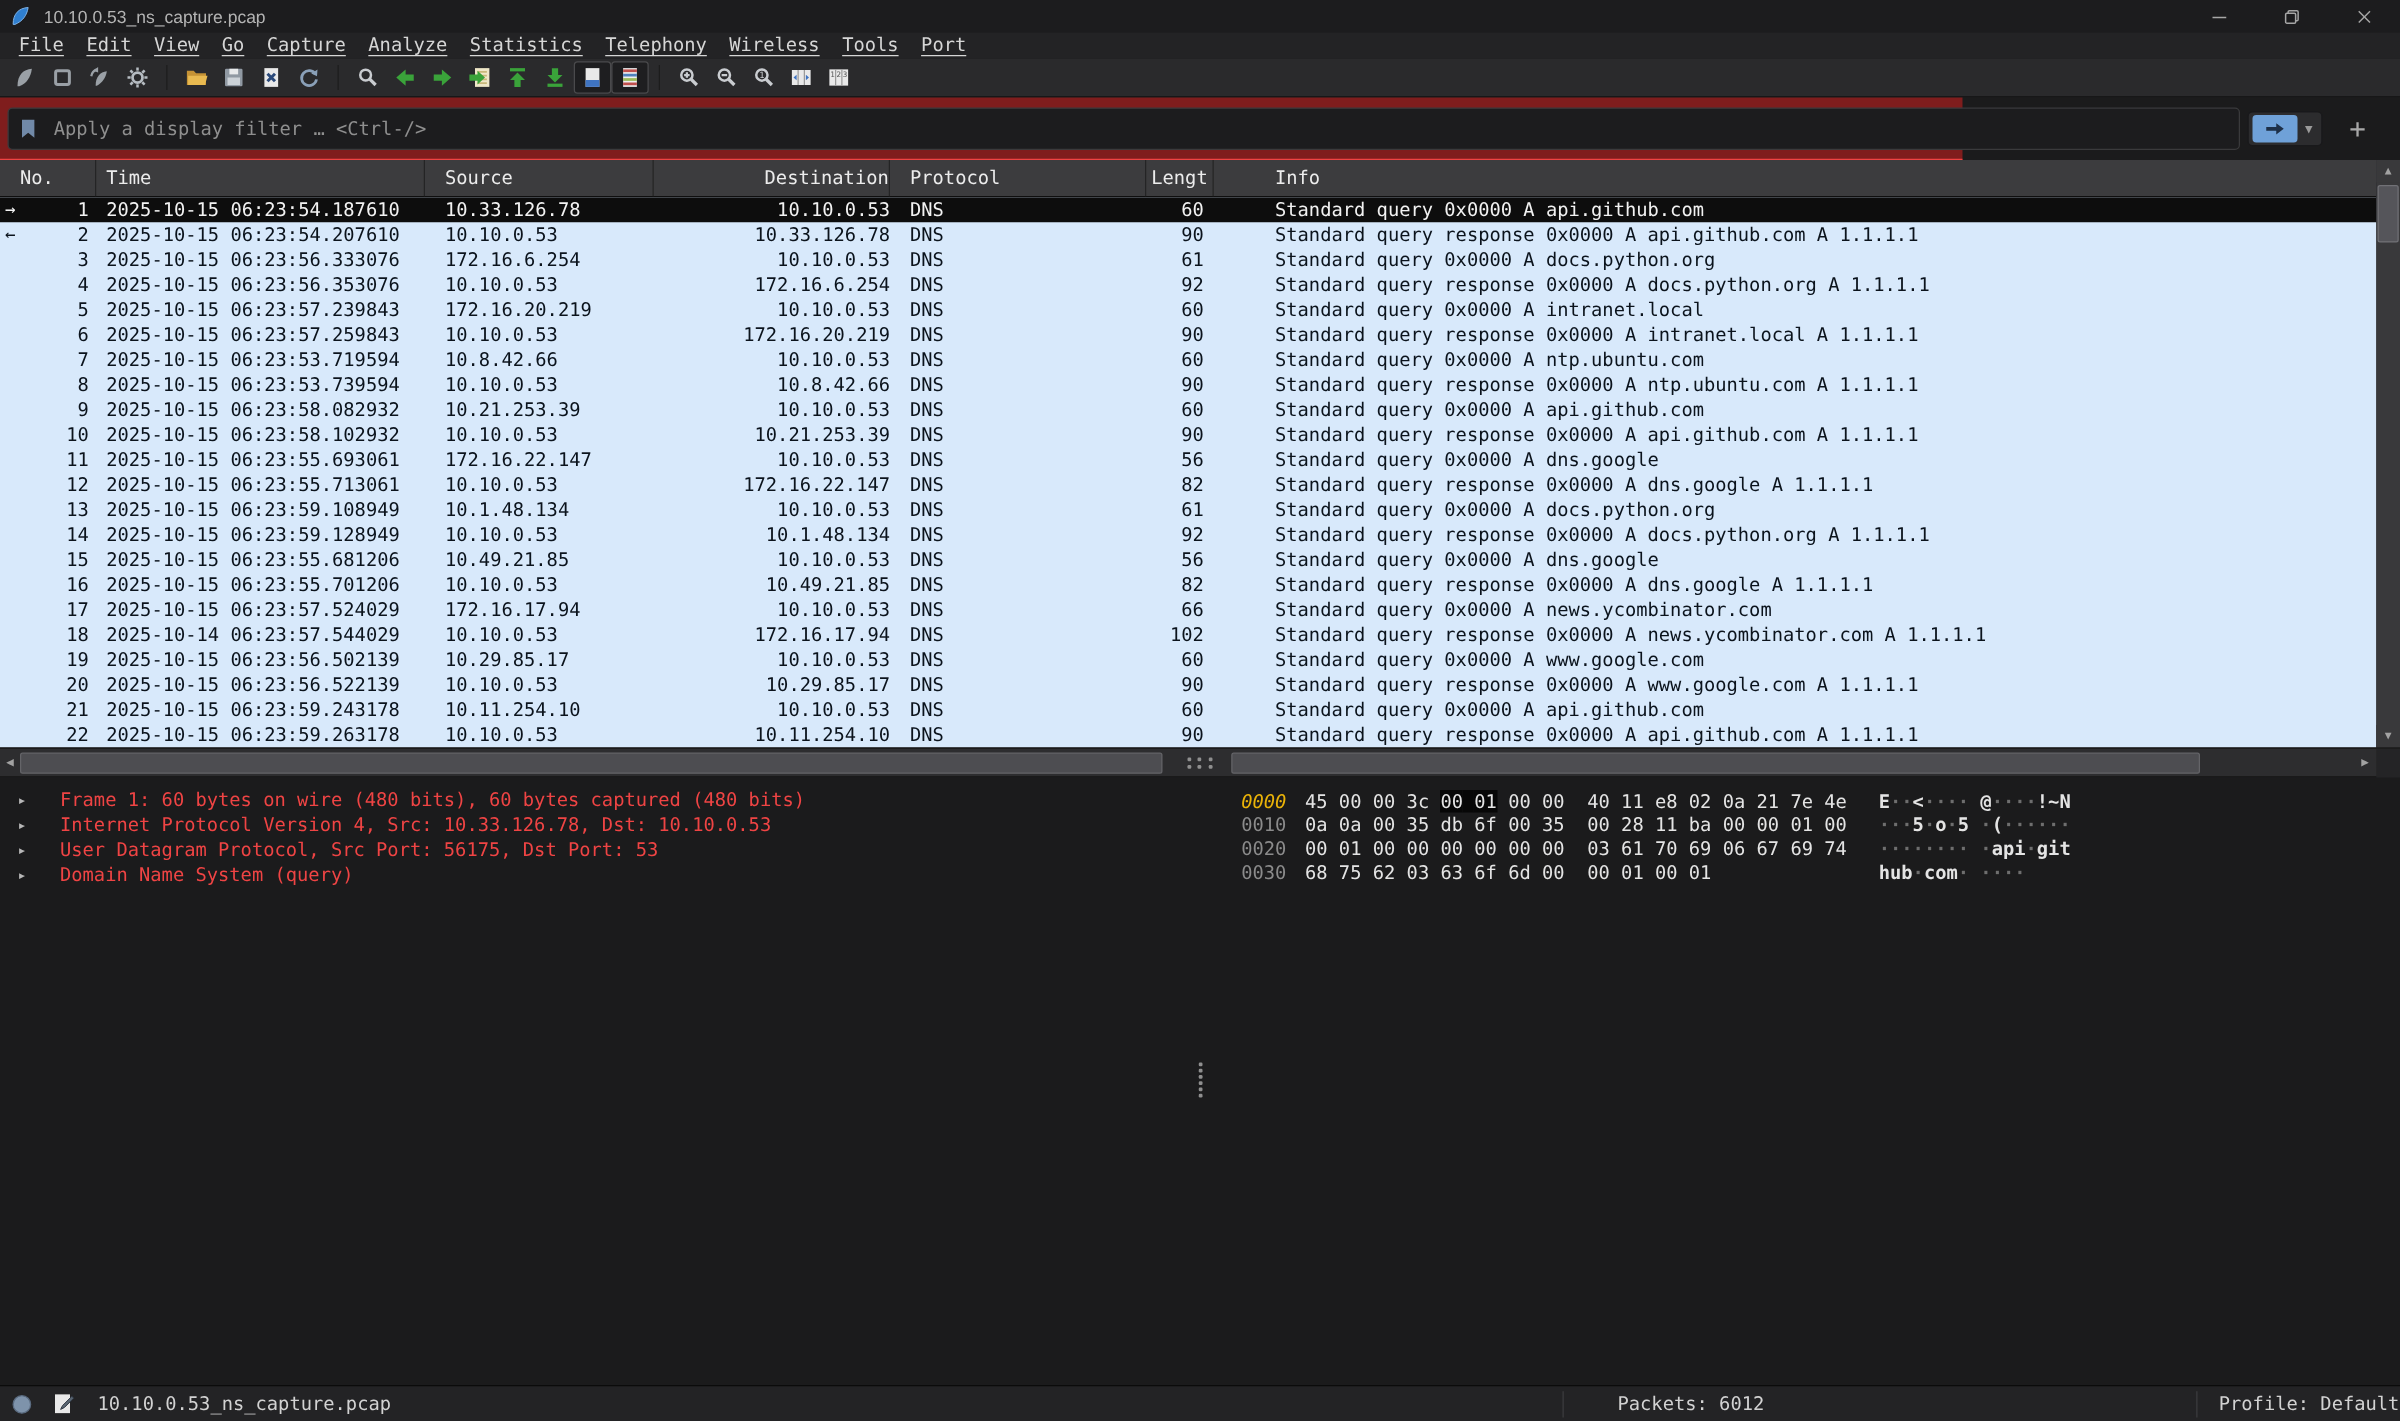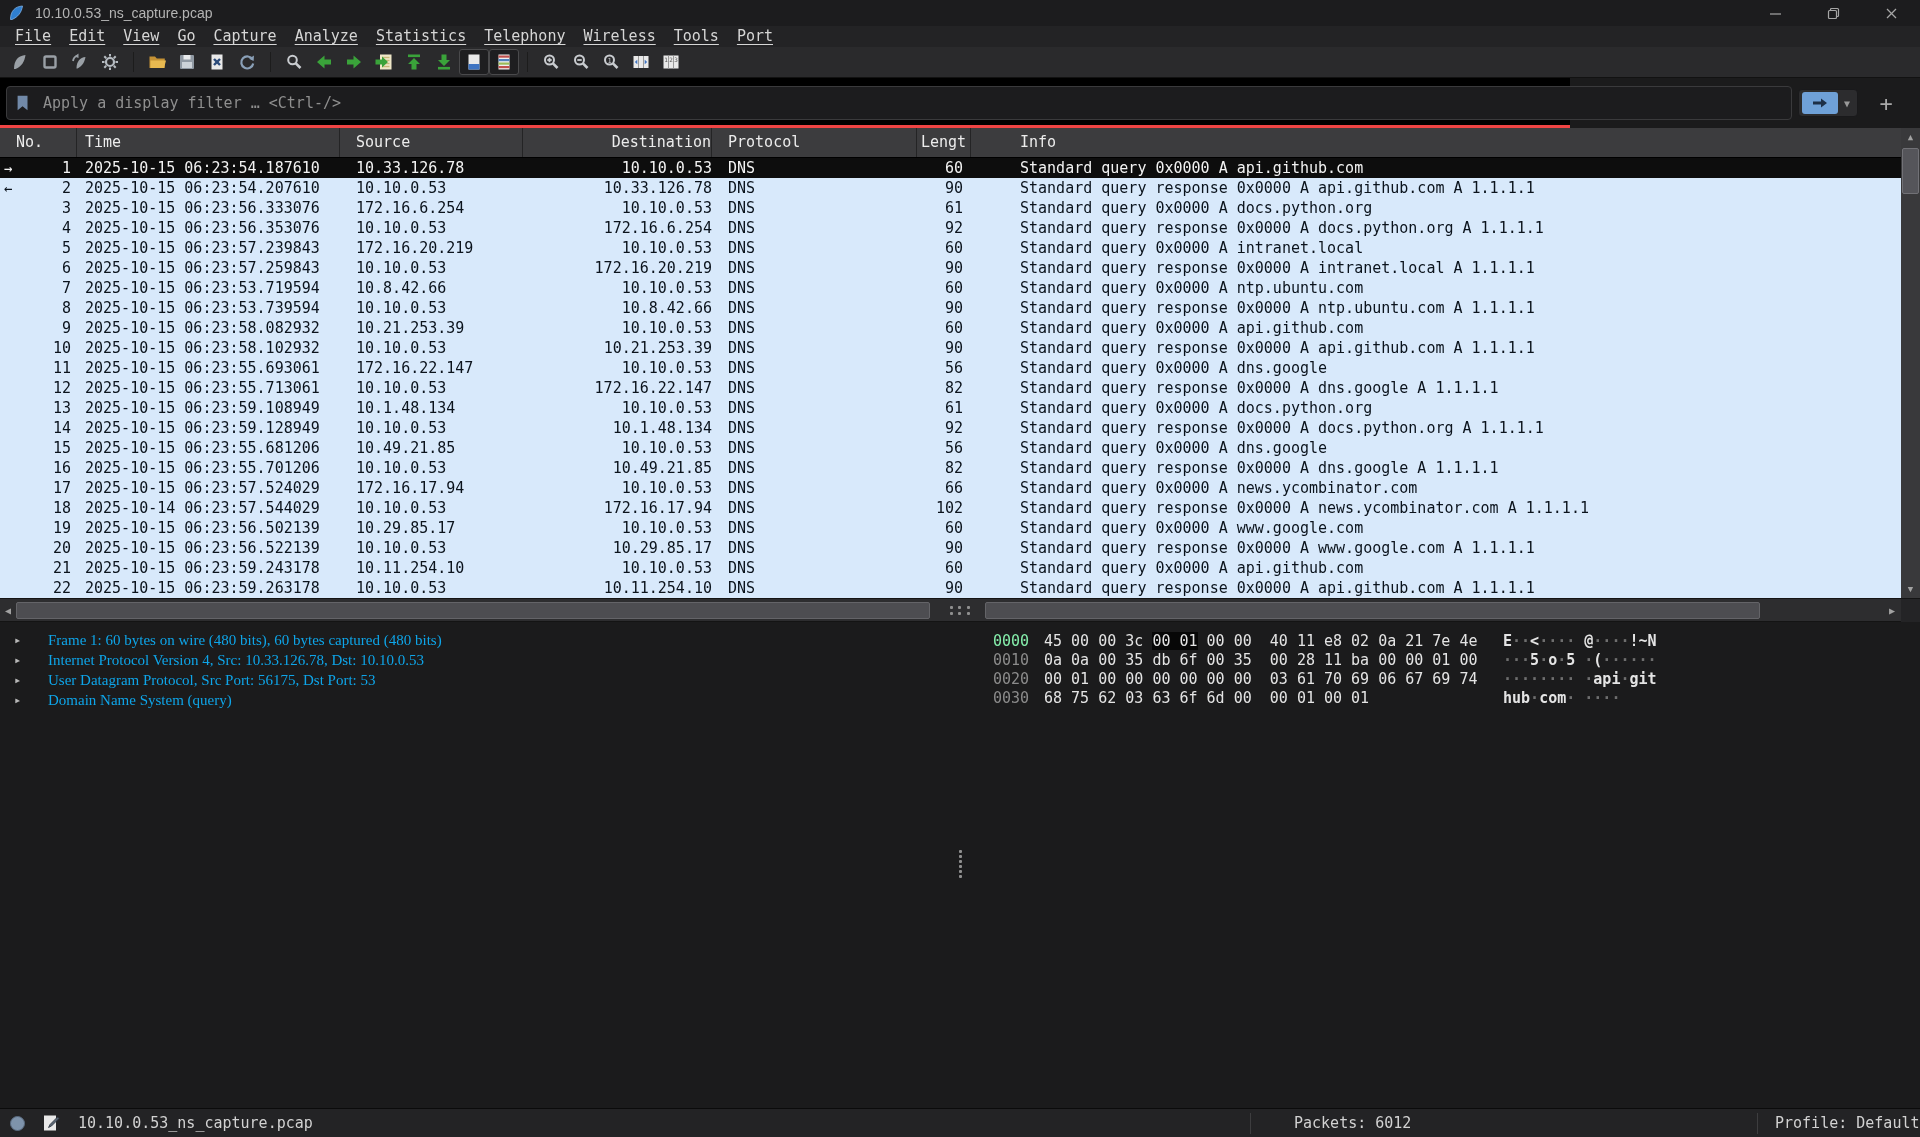--- a/index.html
+++ b/index.html
@@ -25,22 +25,22 @@
 
   
   #toolbar { left:0; top:47px; width:1920px; height:31px; background:#2a2a2c;
     border-bottom:1px solid #121212; display:flex; align-items:center; padding-left:5px; }
   .tb-btn { width:30px; height:26px; display:flex; align-items:center; justify-content:center; border-radius:3px; }
   .tb-btn svg { width:20px; height:20px; }
   .tb-btn.pressed { background:#1e1e20; border:1px solid #4a4a4c; }
   .tb-sep { width:9px; height:20px; border-right:1px solid #1c1c1c; margin-right:8px; }
 
   
-  #filterbar { left:0; top:78px; width:1570px; height:50px; background:#000000;
-    border-bottom:3px solid #ef4444; }
+  #filterbar { left:0; top:78px; width:1570px; height:50px; background:#7f1d1d;
+    border-bottom:1px solid #ef4444; }
   #filter-input { position:absolute; left:6px; top:8px; width:1786px; height:34px;
     background:#1c1c1e; border:1px solid #3a3a3c; border-radius:4px; color:#cfcfcf;
     font-family:"DejaVu Sans Mono", monospace; font-size:15px; padding-left:36px; }
   #filter-input::placeholder { color:#8f8f8f; opacity:1; }
   #filter-bookmark { position:absolute; left:14px; top:16px; width:18px; height:18px; }
   #filter-apply-group { position:absolute; left:1798px; top:11px; width:60px; height:28px;
     background:#2c2c2e; border:1px solid #19191b; border-radius:4px; display:flex; align-items:center; }
   #filter-apply-btn { width:36px; height:22px; margin-left:3px; background:var(--accent-blue);
     border-radius:3px; display:flex; align-items:center; justify-content:center; }
   #filter-apply-btn svg { width:16px; height:12px; }
@@ -83,26 +83,26 @@
     display:grid; grid-template-columns:repeat(3,1fr); gap:2px; }
   .grip-h i, .grip-v i { background:#8f8f8f; width:3px; height:3px; border-radius:1px; justify-self:center; align-self:center; }
   .grip-v { position:absolute; left:4px; top:228px; width:9px; height:24px;
     display:grid; grid-template-rows:repeat(3,1fr); gap:2px; }
 
   
   #bottom { left:0; top:622px; width:1920px; height:486px; background:#1b1b1c; }
   #details { position:absolute; left:0; top:0; width:952px; height:486px; padding-top:8px; }
   .dline { height:20px; display:flex; align-items:center; }
   .tri { color:#b8b8b8; font-size:12px; width:14px; margin-left:14px; }
-  .dtext { color:#0ea5e9; font-size:15px; white-space:pre; margin-left:20px;font-family:Liberation Serif, serif; }
+  .dtext { color:#ef4444; font-size:15px; white-space:pre; margin-left:20px; }
   #vsplit { position:absolute; left:952px; top:0; width:16px; height:486px; }
   #hexpane { position:absolute; left:968px; top:0; width:952px; height:486px; padding:10px 0 0 25px; }
   .hexline { height:19px; font-size:15px; white-space:pre; display:flex; }
   .hoff { color:#8b8b8b; width:51px; }
-  .hexline:first-child .hoff { color:#86efac; }
+  .hexline:first-child .hoff { color:#eab308;font-style:italic; }
   .hbytes { color:#e4e4e4; width:459px; }
   .hbytes .hl { background:#070707; }
   .hascii { color:#e4e4e4;font-weight:bold; }
   .hascii .dim { color:#6e6e6e; }
 
   
   #statusbar { left:0; top:1108px; width:1920px; height:29px; background:#232325;
     border-top:1px solid #0b0b0b; color:#d2d2d2; font-size:15px; }
   #expert-dot { position:absolute; left:10px; top:7px; width:15px; height:15px; border-radius:50%;
     background:#7e93ab; border:1px solid #5a6b80; }

